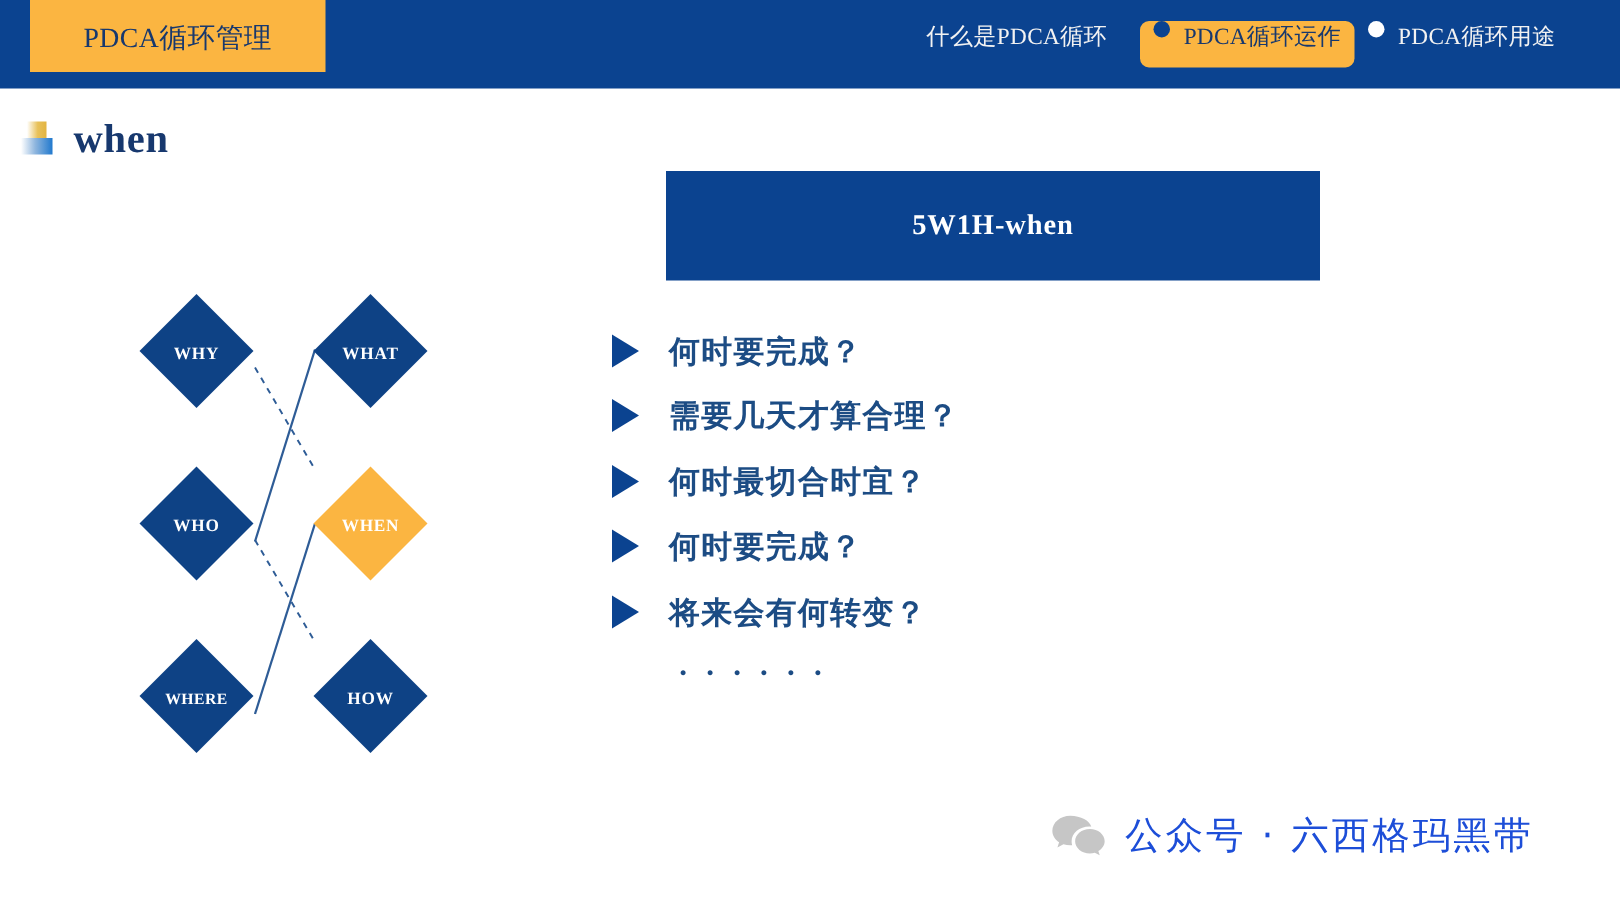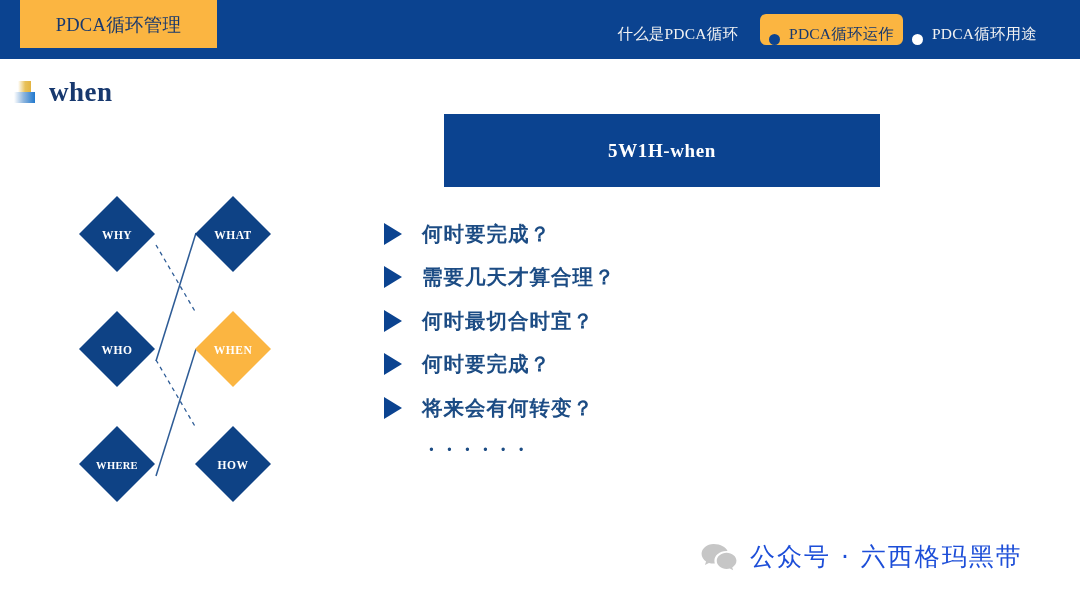--- a/index.html
+++ b/index.html
@@ -47,21 +47,21 @@
     position: absolute;
     right: 34px;
     top: 0;
     height: 59px;
     display: flex;
     align-items: center;
     gap: 0;
   }
   .nav-tab {
     display: flex;
-    align-items: flex-end;
+    align-items: flex-start;
     height: 31px;
     padding: 0 9px;
     border-radius: 6px;
     white-space: nowrap;
   }
   .nav-tab.plain {
     padding-left: 2px;
     padding-right: 10px;
   }
   .nav-tab.active {
@@ -120,21 +120,21 @@
     font-family: "Liberation Serif", "DejaVu Serif", serif;
     font-size: 27px;
     font-weight: bold;
     color: #17386E;
     letter-spacing: 0.5px;
   }
 
   
   .diagram {
     position: absolute;
-    left: 46px;
+    left: 60px;
     top: 185px;
     width: 300px;
     height: 330px;
   }
   .diagram svg { display: block; }
 
   
   .title-box {
     position: absolute;
     left: 444px;
@@ -149,21 +149,21 @@
   .title-box-label {
     font-family: "Liberation Serif", "DejaVu Serif", serif;
     font-size: 19px;
     font-weight: bold;
     color: #FFFFFF;
     letter-spacing: 0.6px;
   }
 
   .bullet-list {
     position: absolute;
-    left: 384px;
+    left: 408px;
     top: 212px;
     width: 500px;
   }
   .bullet-row {
     display: flex;
     align-items: center;
     height: 43.5px;
   }
   .bullet-marker {
     width: 0; height: 0;

